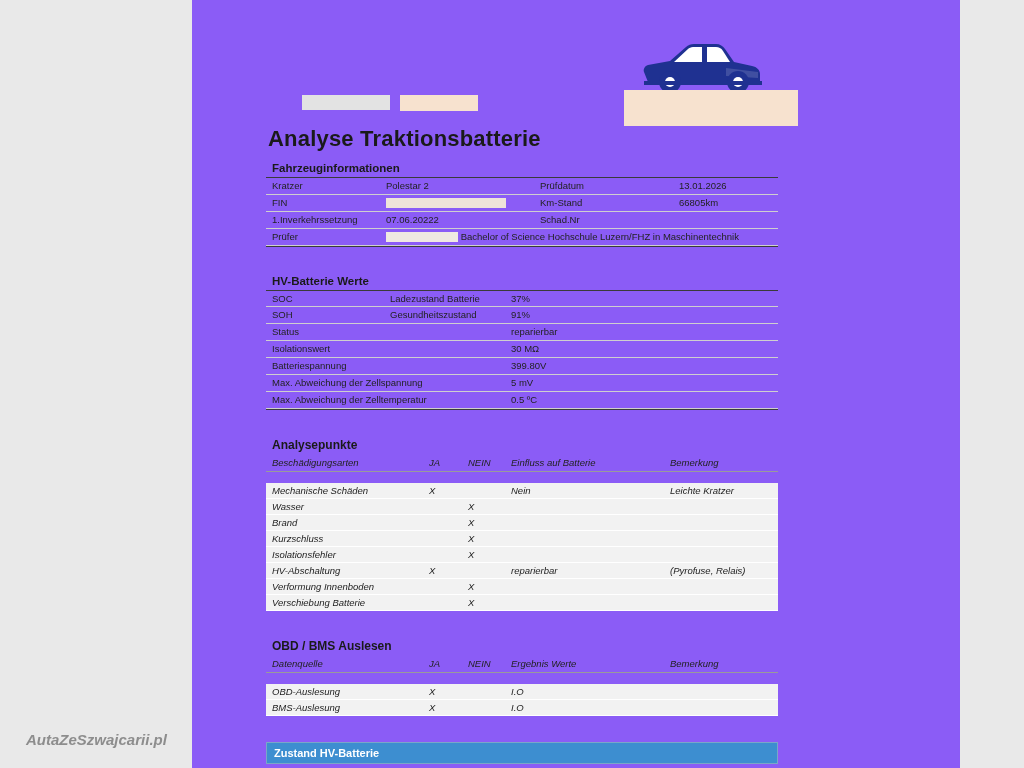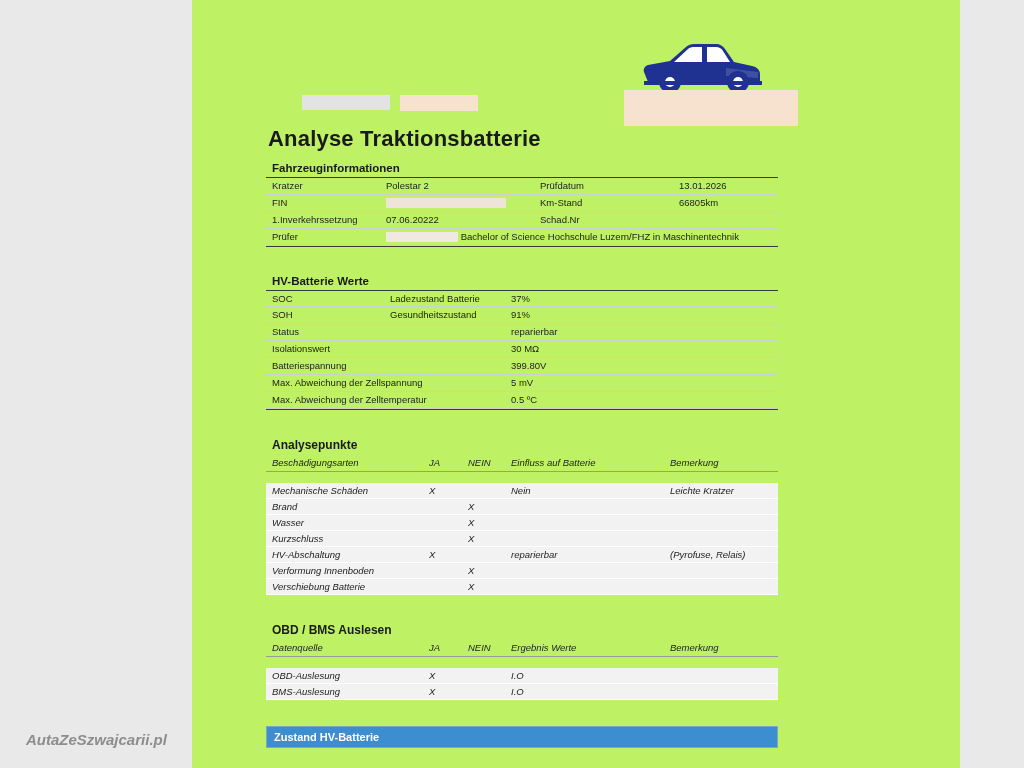--- a/index.html
+++ b/index.html
@@ -24,21 +24,21 @@
   .band-right {
     position: absolute;
     right: 0; top: 0;
     width: 64px; height: 768px;
     background: #e9e9e9;
   }
   .page {
     position: absolute;
     left: 192px; top: 0;
     width: 768px; height: 768px;
-    background: #bef264;
+    background: #8b5cf6;
   }
   
   .car-wrap {
     position: absolute;
     left: 438px; top: 38px;
     width: 140px; height: 60px;
   }
   .redact {
     background: #f7e2cf;
     display: block;
@@ -308,35 +308,42 @@
               <td colspan="5"></td>
             </tr>
         <tr class="row">
           <td>Mechanische Schäden</td>
           <td>X</td>
           <td></td>
           <td>Nein</td>
           <td>Leichte Kratzer</td>
         </tr>
         <tr class="row">
+          <td>Wasser</td>
+          <td></td>
+          <td>X</td>
+          <td></td>
+          <td></td>
+        </tr>
+        <tr class="row">
           <td>Brand</td>
           <td></td>
           <td>X</td>
           <td></td>
           <td></td>
         </tr>
         <tr class="row">
-          <td>Wasser</td>
-          <td></td>
-          <td>X</td>
-          <td></td>
-          <td></td>
-        </tr>
-        <tr class="row">
           <td>Kurzschluss</td>
+          <td></td>
+          <td>X</td>
+          <td></td>
+          <td></td>
+        </tr>
+        <tr class="row">
+          <td>Isolationsfehler</td>
           <td></td>
           <td>X</td>
           <td></td>
           <td></td>
         </tr>
         <tr class="row">
           <td>HV-Abschaltung</td>
           <td>X</td>
           <td></td>
           <td>reparierbar</td>

